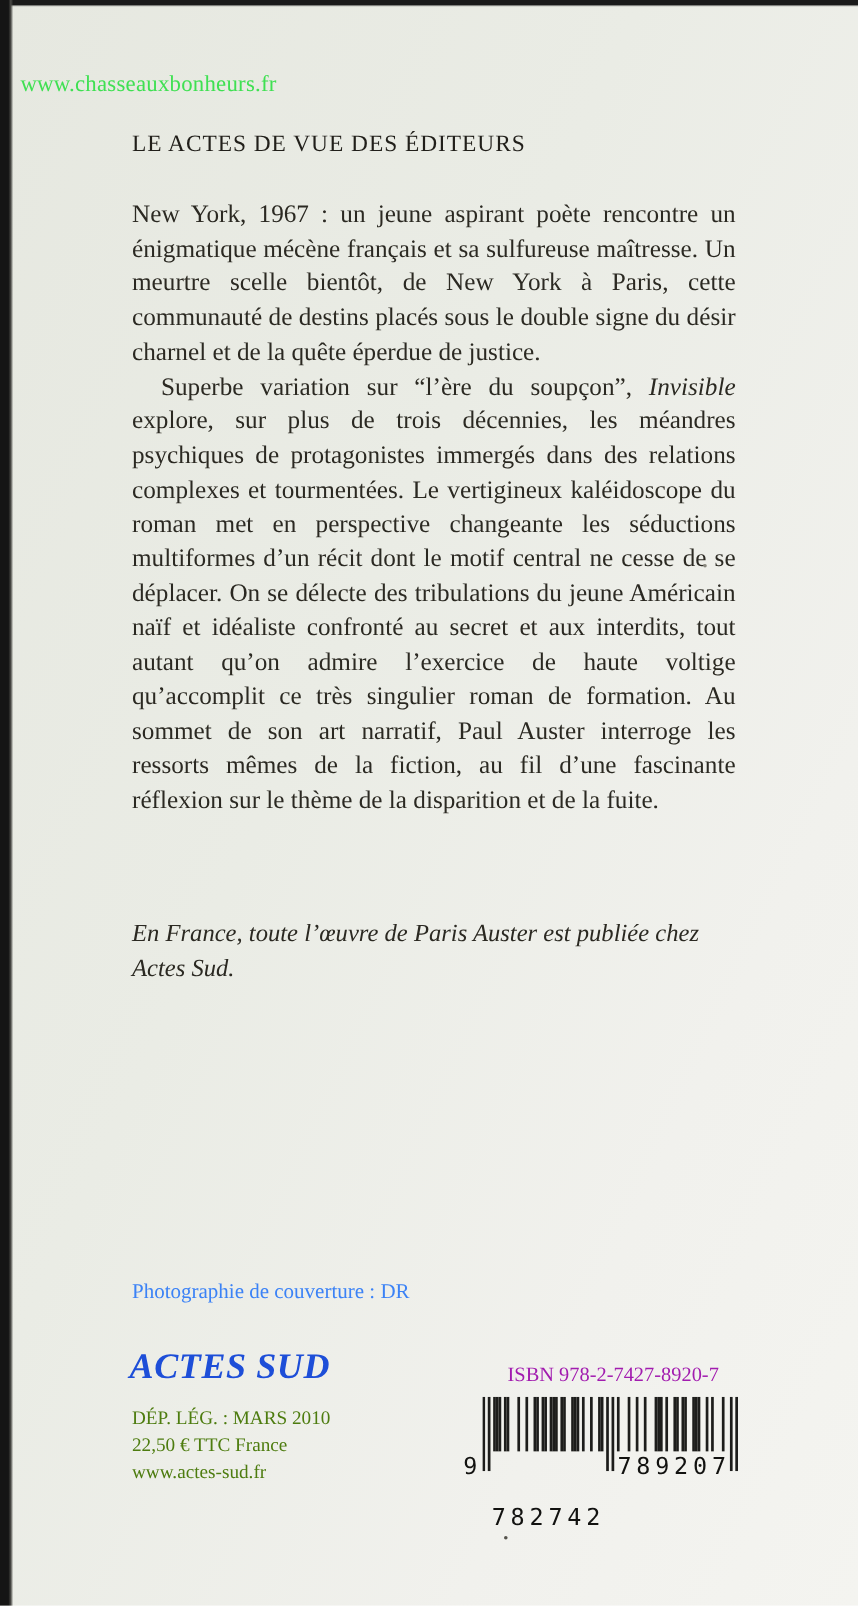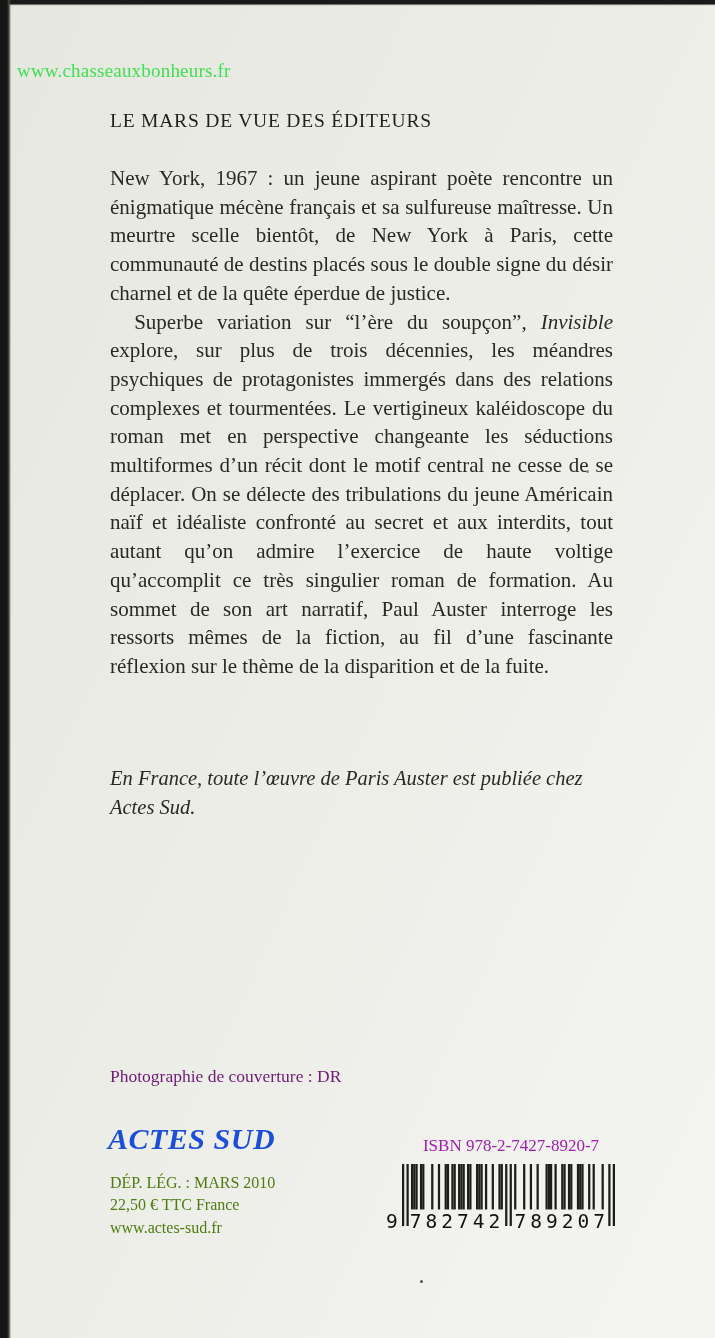--- a/index.html
+++ b/index.html
@@ -17,49 +17,49 @@
     font-size:19px;color:#3fe052;letter-spacing:.2px;}
   .title{position:absolute;left:110px;top:110px;margin:0;
     font-size:19.5px;font-weight:400;letter-spacing:.8px;color:#211f1a;}
   .blurb{position:absolute;left:110px;top:164px;width:503px;
     font-size:21px;line-height:28.7px;text-align:justify;
     -webkit-hyphens:auto;hyphens:auto;}
   .blurb p{margin:0;}
   .blurb .indent{text-indent:1.15em;}
   .note{position:absolute;left:110px;top:764px;width:503px;margin:0;
     font-size:20.5px;line-height:28.5px;font-style:italic;}
-  .credit{position:absolute;left:110px;top:1066px;margin:0;font-size:17.5px;color:#701a75;}
+  .credit{position:absolute;left:110px;top:1066px;margin:0;font-size:17.5px;color:#3b82f6;}
   .publisher{position:absolute;left:108px;top:1122px;
     font-size:30px;font-style:italic;font-weight:600;letter-spacing:.5px;color:#1d4ed8;}
   .colophon{position:absolute;left:110px;top:1172px;
     font-size:16px;line-height:22.4px;color:#4d7c0f;}
   .isbn{position:absolute;left:398px;top:1136px;width:226px;
     text-align:center;font-size:17px;color:#a21caf;}
   .barcode{position:absolute;left:402px;top:1164px;width:213px;height:74px;}
   .barcode svg{display:block;width:213px;height:62px;fill:#1d1d1b;}
   .bc-digit{position:absolute;top:46px;
     font-family:"DejaVu Sans Mono","Liberation Mono",monospace;
     font-size:19.5px;color:#121210;}
   .bc-first{left:-16px;}
-  .bc-left{left:7px;width:96px;text-align:center;letter-spacing:4px;}
+  .bc-left{left:7px;width:96px;text-align:center;letter-spacing:4px;margin-top:43px;}
   .bc-right{left:111px;width:96px;text-align:right;letter-spacing:4px;}
   .speck{position:absolute;border-radius:50%;}
   .speck-a{left:420px;top:1280px;width:3px;height:3px;background:#55534c;}
   .speck-b{left:586px;top:470px;width:3px;height:3px;background:#8a887f;}
 </style>
 </head>
 <body>
 
 <div>
   <div class="edge-top"></div>
   <div class="edge-left"></div>
 
   <div class="watermark">www.chasseauxbonheurs.fr</div>
 
-  <h1 class="title">LE MARS DE VUE DES ÉDITEURS</h1>
+  <h1 class="title">LE ACTES DE VUE DES ÉDITEURS</h1>
 
   <div class="blurb">
     <p>New York, 1967 : un jeune aspirant poète rencontre un énigmatique mécène français et sa sulfureuse maîtresse. Un meurtre scelle bientôt, de New York à Paris, cette communauté de destins placés sous le double signe du désir charnel et de la quête éperdue de justice.</p>
     <p class="indent"><span>Superbe variation sur “l’ère du soupçon”, </span><i>Invisible</i><span> explore, sur plus de trois décennies, les méandres psychiques de protagonistes immergés dans des relations complexes et tourmentées. Le vertigineux kaléidoscope du roman met en perspective changeante les séductions multiformes d’un récit dont le motif central ne cesse de se déplacer. On se délecte des tribulations du jeune Américain naïf et idéaliste confronté au secret et aux interdits, tout autant qu’on admire l’exercice de haute voltige qu’accomplit ce très singulier roman de formation. Au sommet de son art narratif, Paul Auster interroge les ressorts mêmes de la fiction, au fil d’une fascinante réflexion sur le thème de la disparition et de la fuite.</span></p>
   </div>
 
   <p class="note">En France, toute l’œuvre de Paris Auster est publiée chez Actes Sud.</p>
 
   <p class="credit">Photographie de couverture : DR</p>
 

